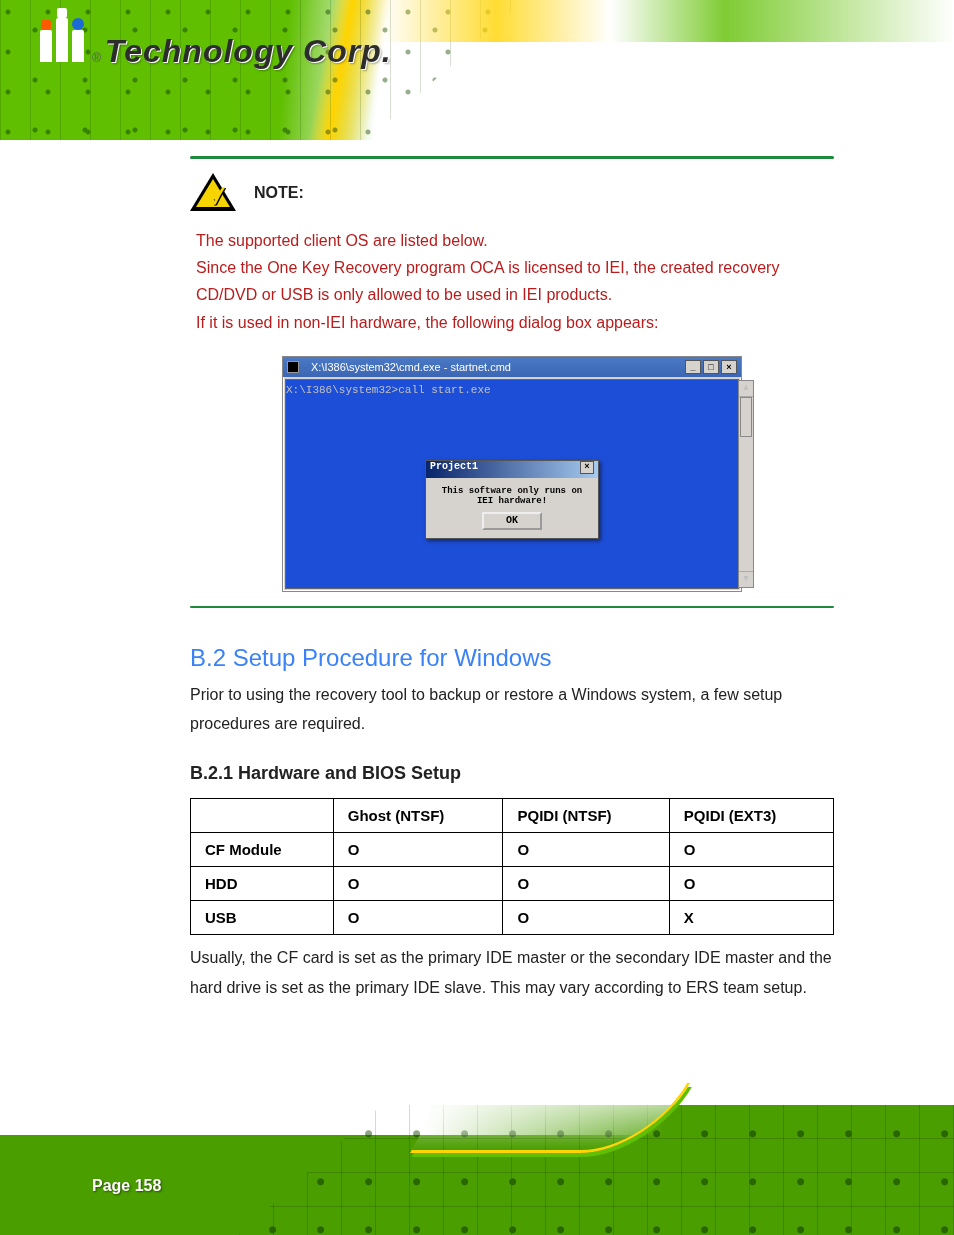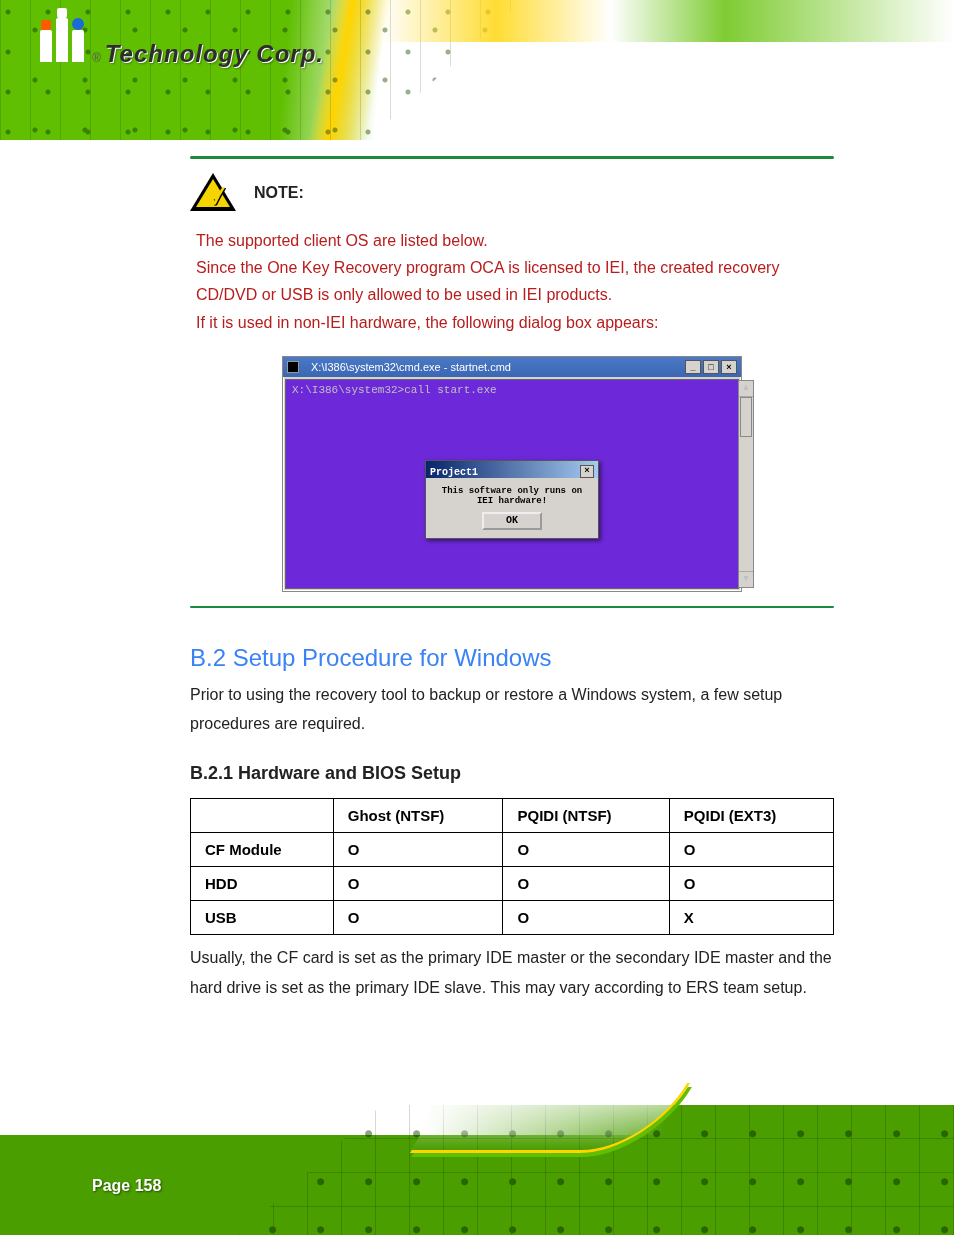--- a/index.html
+++ b/index.html
@@ -31,21 +31,21 @@
   }
   .logo {
     position: absolute; top: 18px; left: 40px; display: flex; align-items: baseline; gap: 2px;
   }
   .logo .bars { display:flex; align-items:flex-end; gap:4px; margin-right:6px;}
   .logo .bar { width:12px; background:#fff; border-radius:2px 2px 0 0; position:relative;}
   .logo .b1 { height:32px; } .logo .b2{height:44px;} .logo .b3{height:32px;}
   .logo .b1::before{content:"";position:absolute;top:-10px;left:1px;width:10px;height:10px;background:#ff5a00;border-radius:2px;}
   .logo .b2::before{content:"";position:absolute;top:-10px;left:1px;width:10px;height:10px;background:#fff;border-radius:2px;}
   .logo .b3::before{content:"";position:absolute;top:-12px;left:0;width:12px;height:12px;background:#1b6bd6;border-radius:50%;}
-  .logo-text{ font-size:24px; font-weight:900; letter-spacing:1px;
+  .logo-text{ font-size:32px; font-weight:900; letter-spacing:1px;
     color:#2d2d2d; text-shadow:1px 1px 0 #fff, 2px 2px 2px rgba(0,0,0,.3);
     font-style:italic;
   }
   .logo-r{ font-size:12px; color:#555; margin-right:2px; font-style:italic;}
 
   
   .page { position:absolute; top:150px; left:0; width:100%; padding:0 120px 0 190px; }
 
   .green-rule { height:3px; background:#1e8a3e; border-radius:2px; margin:6px 0 14px; }
   .green-rule.thin { height:2px; margin:14px 0 20px; }
@@ -79,33 +79,33 @@
   .cmd-title{
     height:20px;background:linear-gradient(180deg,#4a79c6,#3b66b3);display:flex;align-items:center;
     padding:0 4px;color:#fff;font-size:11px;gap:12px;
   }
   .cmd-title .ic{width:12px;height:12px;background:#000;border:1px solid #999;display:inline-block;}
   .cmd-title .t{flex:1;white-space:nowrap;overflow:hidden;}
   .cmd-title .btns{display:flex;gap:2px;}
   .cmd-title .btn{width:16px;height:14px;background:#d6d3ce;border:1px solid #555;display:flex;align-items:center;justify-content:center;font-size:9px;color:#000;font-weight:bold;}
   .cmd-body{position:relative;padding:2px;}
   .cmd-term{
-    height:210px;background:#6d28d9;color:#c0c0c0;font-family:"Courier New",monospace;font-size:11px;
-    padding:4px 6px;border:1px solid #666;position:relative;
+    height:210px;background:#1d4ed8;color:#c0c0c0;font-family:"Courier New",monospace;font-size:11px;
+    padding:4px 0;border:1px solid #666;position:relative;
   }
   .cmd-scroll{position:absolute;top:0;right:-16px;width:16px;height:100%;background:#d6d3ce;border:1px solid #888;}
   .cmd-scroll .ar{height:16px;background:#d6d3ce;border-bottom:1px solid #aaa;display:flex;align-items:center;justify-content:center;font-size:9px;}
   .cmd-scroll .ar.bot{position:absolute;bottom:0;width:100%;border-top:1px solid #aaa;border-bottom:none;}
   .cmd-scroll .thumb{position:absolute;top:16px;left:1px;right:1px;height:40px;background:#d6d3ce;border:1px solid #888;}
 
   .dlg{
     position:absolute;top:80px;left:50%;transform:translateX(-50%);width:174px;
     background:#d6d3ce;border:1px solid #555;box-shadow:2px 2px 4px rgba(0,0,0,.5);
   }
-  .dlg-title{height:17px;background:linear-gradient(90deg,#08246b,#a6caf0);color:#fff;font-size:10px;font-weight:bold;display:flex;align-items:flex-end;padding:0 4px;}
+  .dlg-title{height:17px;background:linear-gradient(90deg,#08246b,#a6caf0);color:#fff;font-size:10px;font-weight:bold;display:flex;align-items:flex-start;padding:0 4px;}
   .dlg-title .t{flex:1;}
   .dlg-title .x{width:14px;height:13px;background:#d6d3ce;color:#000;display:flex;align-items:center;justify-content:center;font-size:9px;font-weight:bold;border:1px solid #555;}
   .dlg-body{padding:8px 6px 8px;text-align:center;font-size:9px;font-weight:bold;color:#000;}
   .dlg-btn{display:block;margin:6px auto 0;width:60px;height:18px;background:#d6d3ce;border:2px outset #eee;font-size:10px;font-weight:bold;text-align:center;line-height:14px;}
 
   
   .h2 { font-size:24px; font-weight:400; color:#3b82f6; margin:36px 0 8px; }
   .h3 { font-size:18px; font-weight:700; color:#222; margin:24px 0 8px; }
   .para { font-size:16px; line-height:1.85; color:#222; margin:8px 0; }
 

